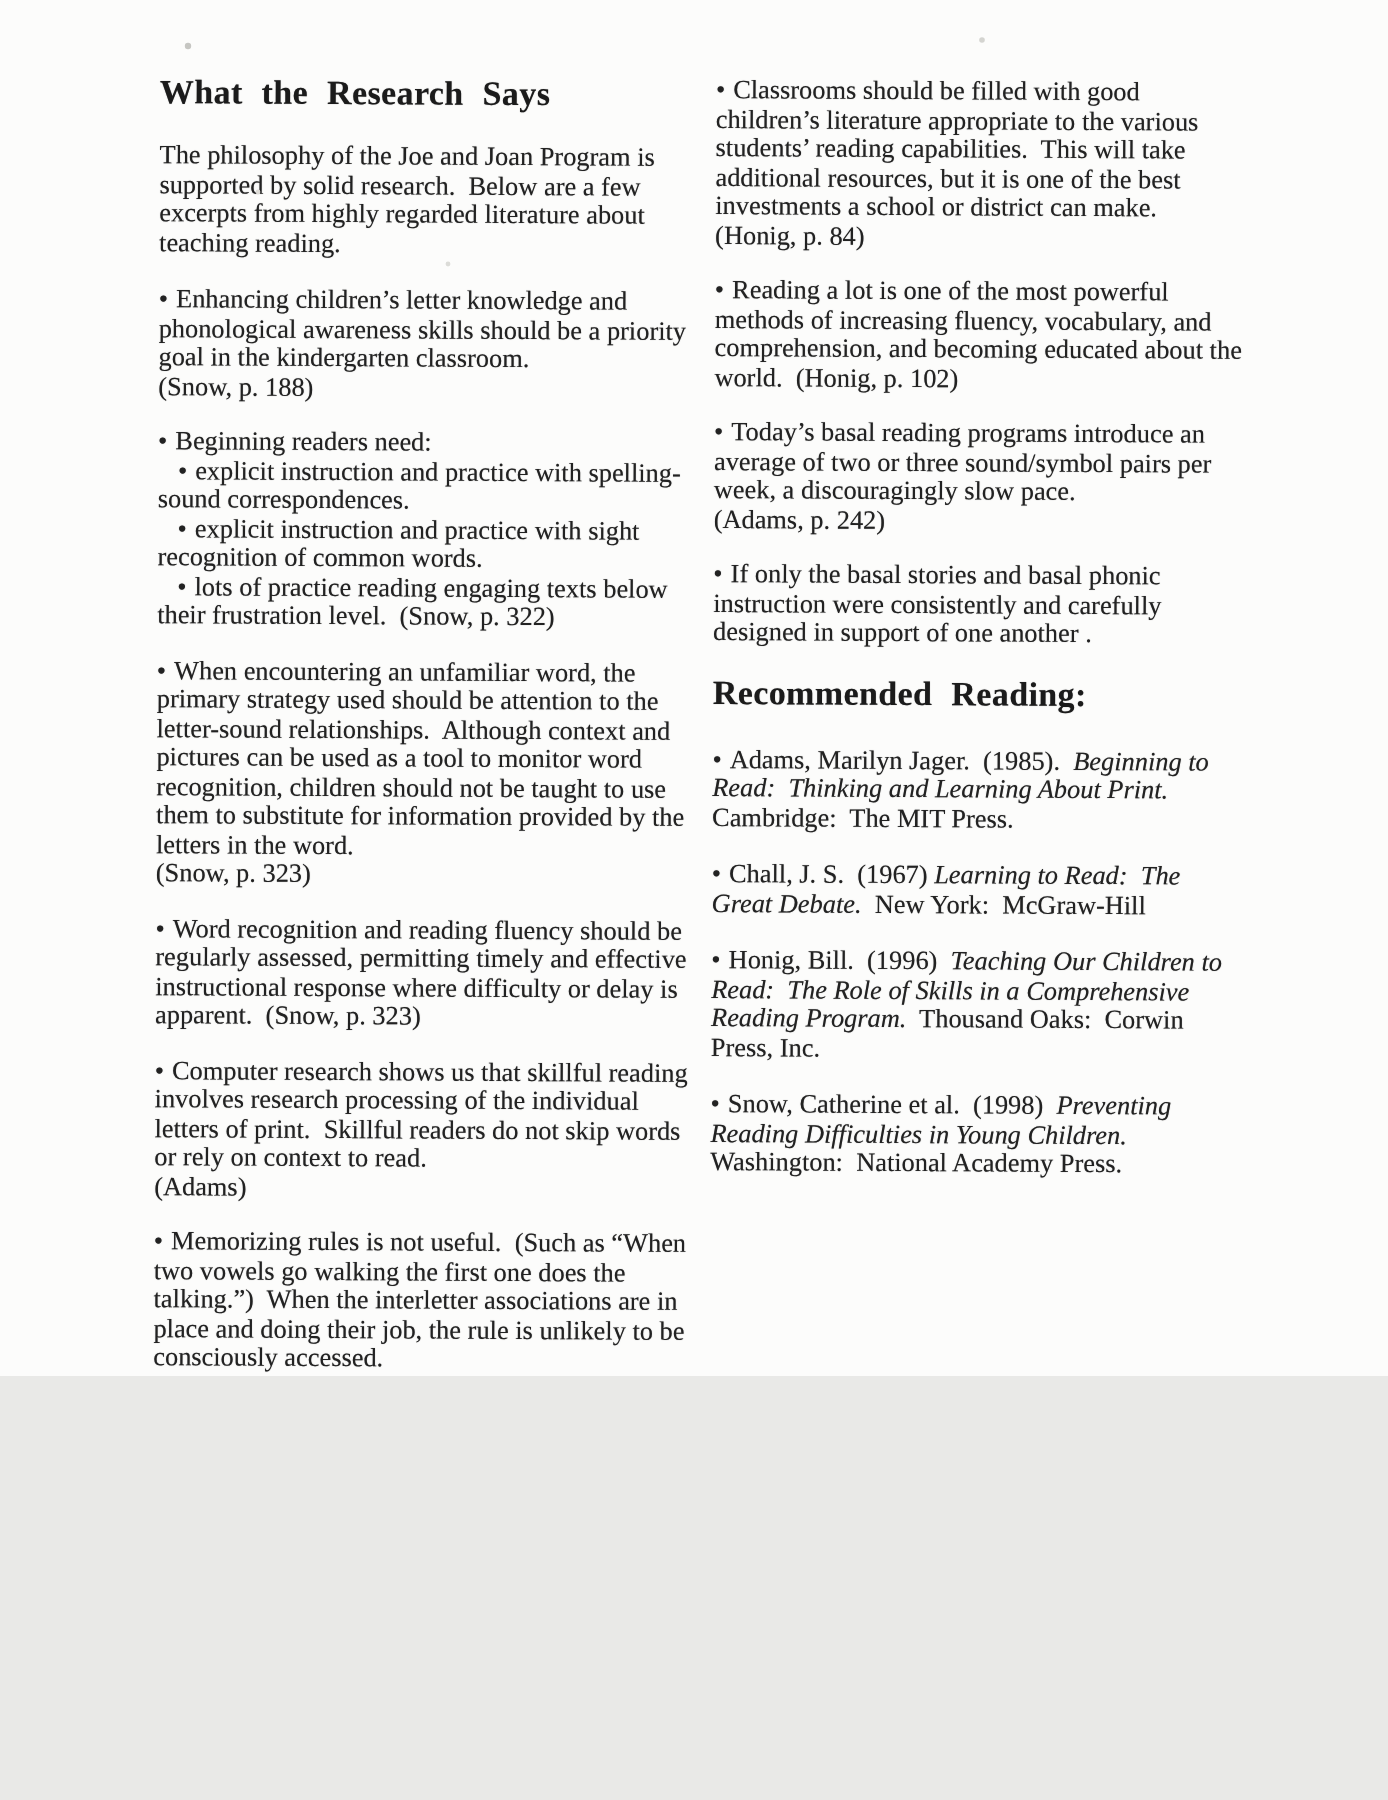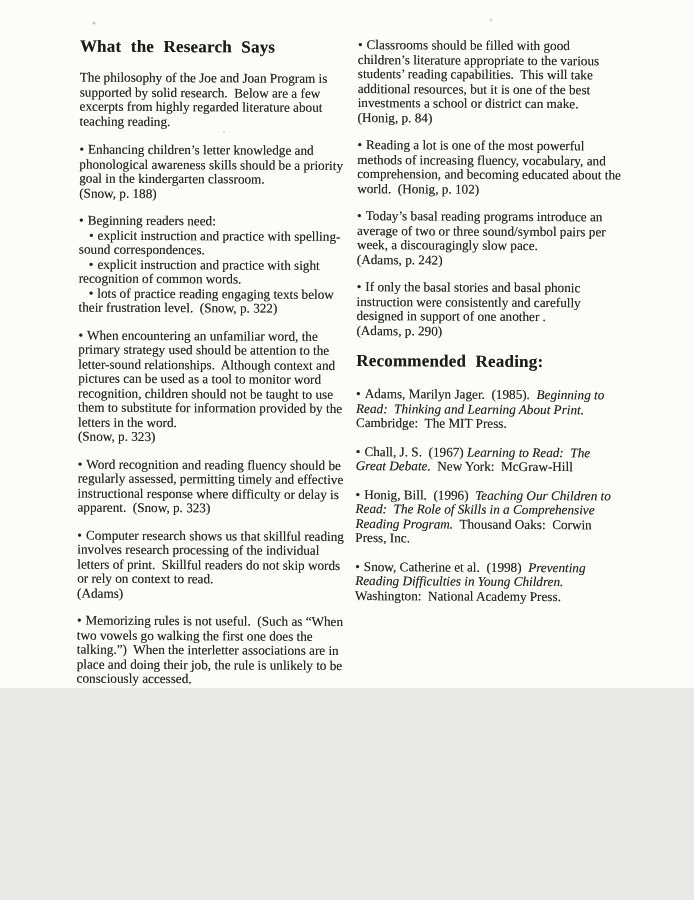--- a/index.html
+++ b/index.html
@@ -132,21 +132,20 @@
         <p class="b-text"><span class="bullet">•</span><span>Reading a lot is one of the most powerful methods of increasing fluency, vocabulary, and comprehension, and becoming educated about the world.  (Honig, p. 102)</span></p>
       </div>
 
       <div class="blk">
         <p class="b-text"><span class="bullet">•</span><span>Today’s basal reading programs introduce an average of two or three sound/symbol pairs per week, a discouragingly slow pace.</span></p>
         <p class="cite">(Adams, p. 242)</p>
       </div>
 
       <div class="blk">
         <p class="b-text"><span class="bullet">•</span><span>If only the basal stories and basal phonic instruction were consistently and carefully designed in support of one another .</span></p>
-        <p class="cite">(Adams, p. 290)</p>
       </div>
 
       <h2>Recommended Reading:</h2>
 
       <p class="ref"><span class="bullet">•</span><span>Adams, Marilyn Jager.  (1985).  </span><span class="it">Beginning to Read:  Thinking and Learning About Print.</span><span>  Cambridge:  The MIT Press.</span></p>
 
       <p class="ref"><span class="bullet">•</span><span>Chall, J. S.  (1967) </span><span class="it">Learning to Read:  The Great Debate.</span><span>  New York:  McGraw-Hill</span></p>
 
       <p class="ref"><span class="bullet">•</span><span>Honig, Bill.  (1996)  </span><span class="it">Teaching Our Children to Read:  The Role of Skills in a Comprehensive Reading Program.</span><span>  Thousand Oaks:  Corwin Press, Inc.</span></p>
 

